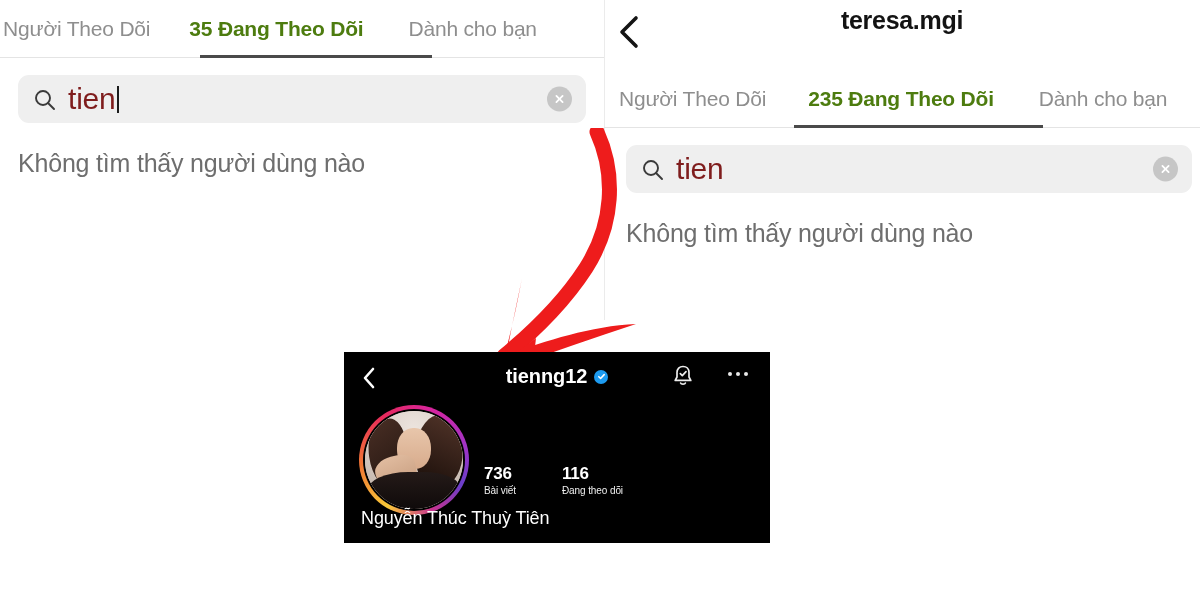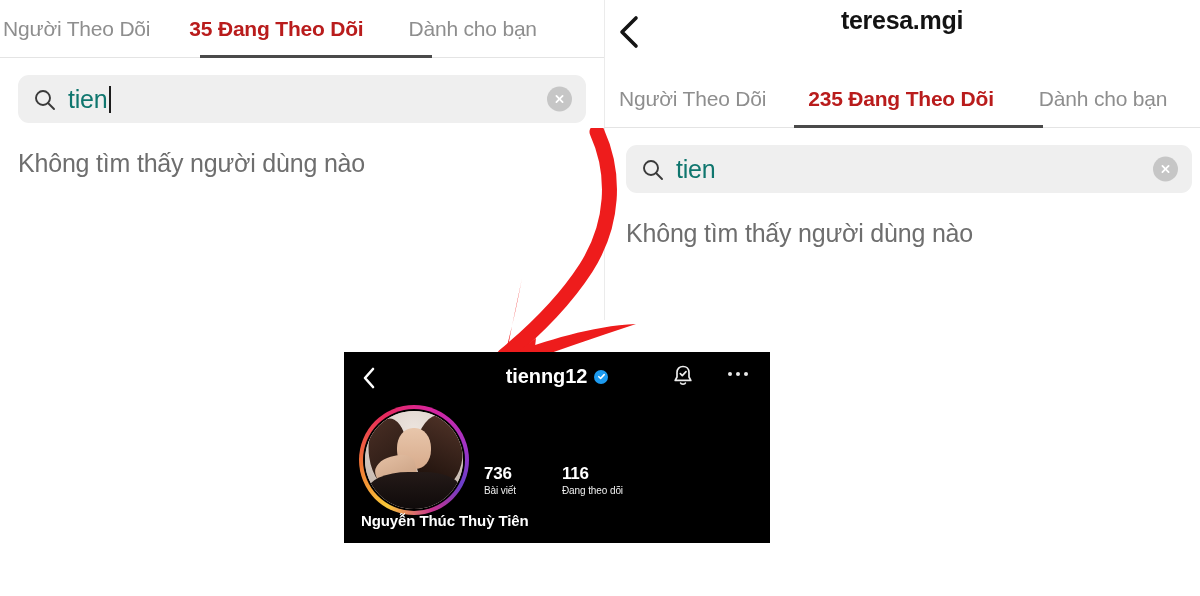--- a/index.html
+++ b/index.html
@@ -39,21 +39,21 @@
 
   
   .tabs {
     position: relative; height: 58px;
     display: flex; align-items: center; white-space: nowrap;
   }
   .tab {
     font-size: 21px; color: #8e8e8e; letter-spacing: -0.2px;
     flex: 0 0 auto;
   }
-  .tab.active { color: #b91c1c; font-weight: bold; }
+  .tab.active { color: #4d7c0f; font-weight: bold; }
   .tab-underline {
     position: absolute; bottom: 0; height: 3px; background: #4a4a4a;
   }
   .tabs-divider {
     position: absolute; bottom: 0; left: 0; width: 100%;
     height: 1px; background: #e4e4e4;
   }
 
   #panel-left .tabs { padding-left: 0px; }
   #panel-left .tab:nth-child(1) { margin-left: -14px; }
@@ -67,21 +67,21 @@
   #panel-right .tab-underline { left: 190px; width: 249px; }
 
   
   .search-wrap { position: relative; padding: 17px 18px 0 18px; }
   .search-field {
     position: relative; height: 48px; border-radius: 11px;
     background: #efefef; display: flex; align-items: center;
   }
   .search-icon { margin-left: 15px; flex: 0 0 auto; display: flex; }
   .search-value {
-    margin-left: 12px; font-size: 25px; color: #0f766e;
+    margin-left: 12px; font-size: 30px; color: #7f1d1d;
     letter-spacing: -0.2px; position: relative;
   }
   .caret {
     display: inline-block; width: 2px; height: 27px;
     background: #1c1c1c; vertical-align: -6px; margin-left: 1px;
   }
   .clear-btn {
     position: absolute; right: 14px; top: 50%; transform: translateY(-50%);
     width: 25px; height: 25px; border-radius: 50%;
     background: #c6c6c6; display: flex; align-items: center; justify-content: center;
@@ -195,21 +195,21 @@
   }
   .stat .lbl {
     font-size: 10px; color: #efefef; letter-spacing: -0.1px; margin-top: 1px;
   }
   .stat-posts     { width: 78px; }
   .stat-followers { width: 118px; }
   .stat-following { width: 112px; }
 
   .ig-fullname {
     position: absolute; left: 17px; bottom: 14px;
-    font-size: 15px; font-weight: bold; color: #fff; letter-spacing: -0.1px;
+    font-size: 18px; font-weight: normal; color: #fff; letter-spacing: -0.1px;
   }
 </style>
 </head>
 <body>
 
 <div id="root">
 
   <div class="panel" id="panel-left">
 
     <div class="tabs">

